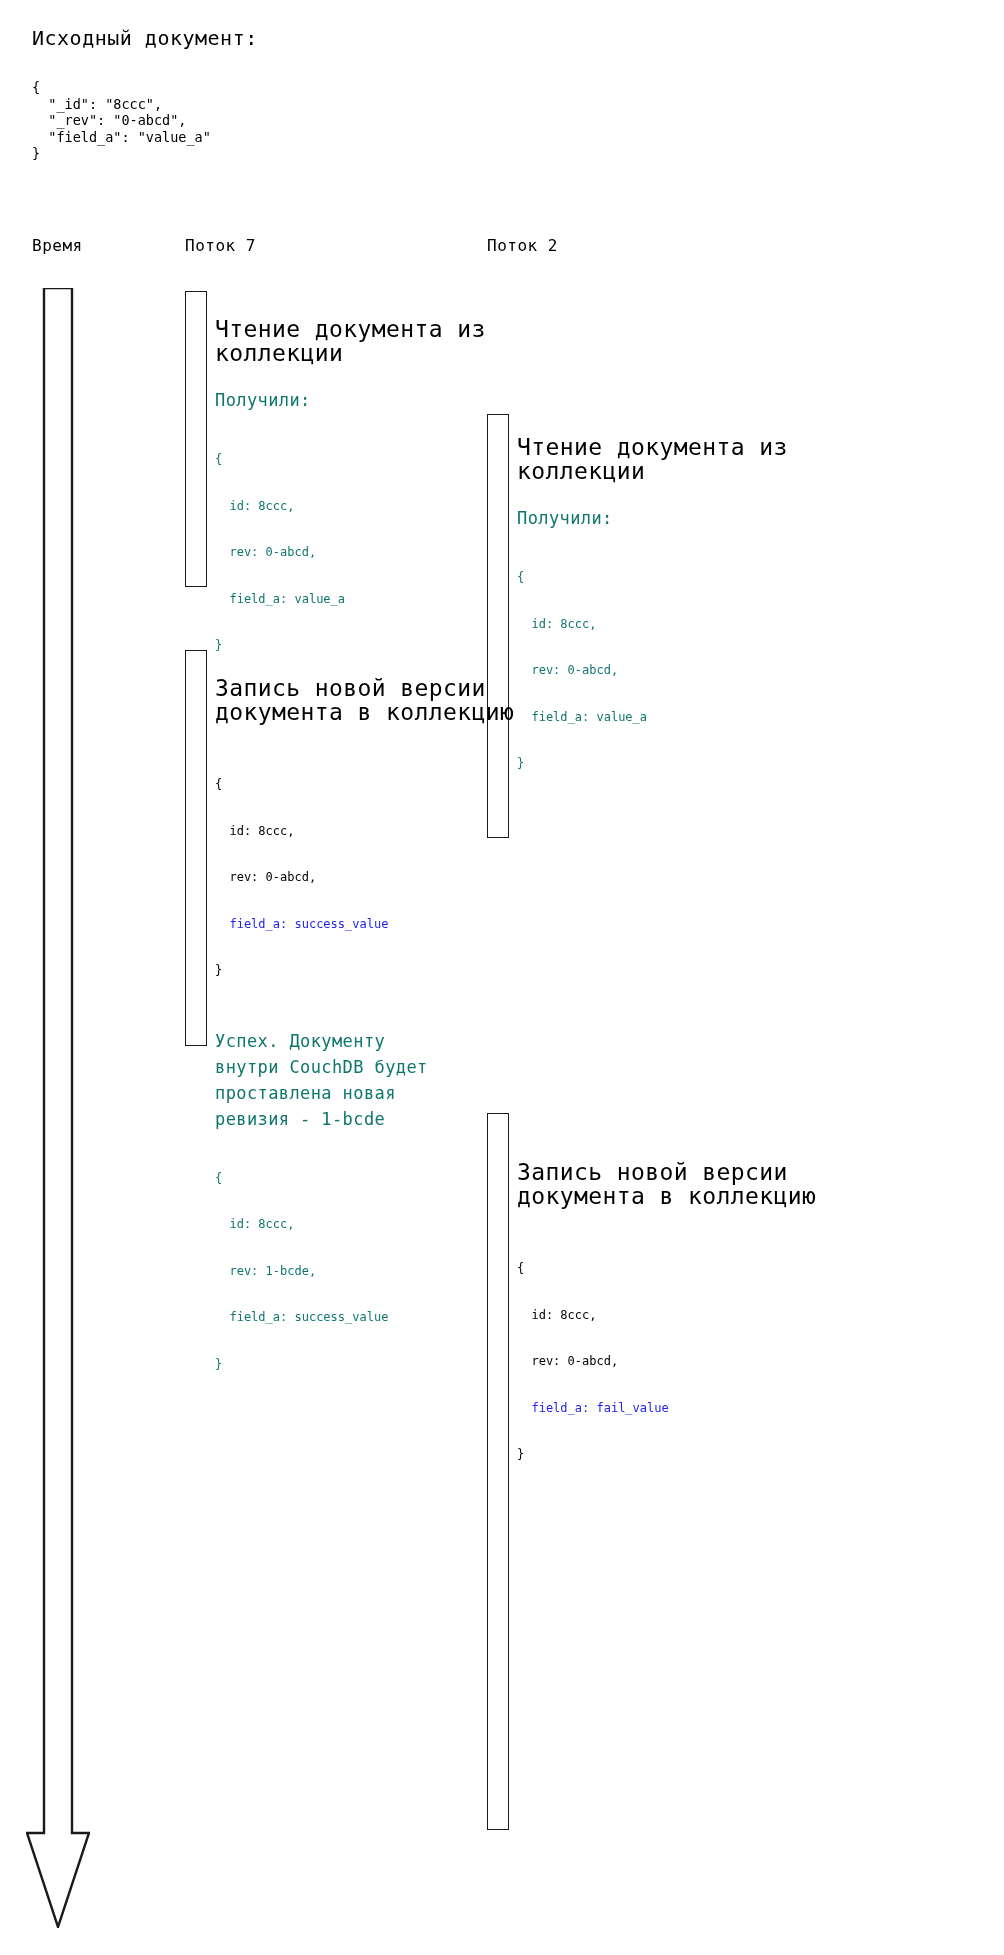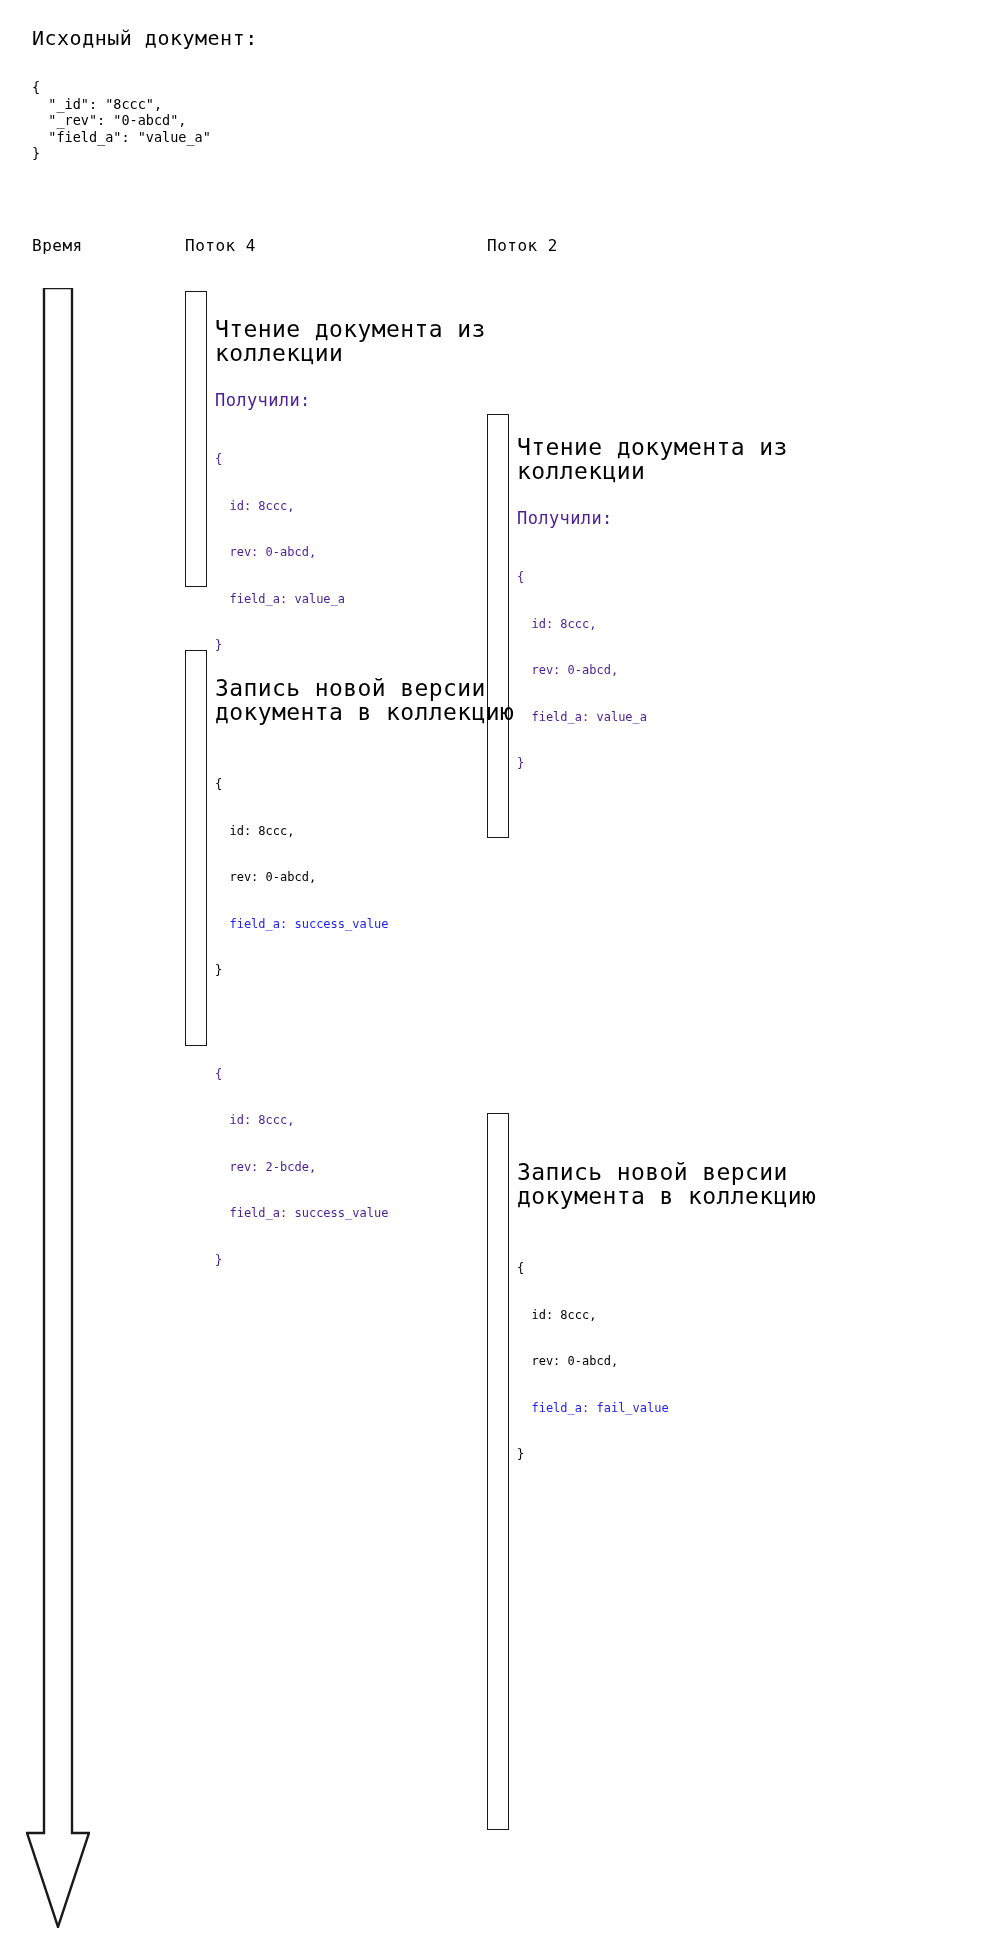--- a/index.html
+++ b/index.html
@@ -84,21 +84,21 @@
     white-space: pre-line;
   }
   .step .code {
     font-size: 12px;
     line-height: 15.5px;
     white-space: pre;
   }
   .code .ln { display: block; }
 
   .c-black { color: #000000; }
-  .c-green { color: #4c1d95; }
+  .c-green { color: #0f766e; }
   .c-blue  { color: #2222ee; }
   .c-red   { color: #ff1111; }
 
   .gap-8  { height: 8px; }
   .gap-18 { height: 18px; }
   .gap-22 { height: 22px; }
 
   
   #step-t1-1 { left: 215px; top: 317px; }
   #step-t1-2 { left: 215px; top: 676px; }
@@ -110,21 +110,21 @@
 
 <div class="abs" id="intro-title">Исходный документ:</div>
 
 <div class="abs" id="intro-code">{
   "_id": "8ccc",
   "_rev": "0-abcd",
   "field_a": "value_a"
 }</div>
 
 <div class="abs col-header" id="hdr-time">Время</div>
-<div class="abs col-header" id="hdr-thread1">Поток 4</div>
+<div class="abs col-header" id="hdr-thread1">Поток 7</div>
 <div class="abs col-header" id="hdr-thread2">Поток 2</div>
 
 <svg class="abs" id="time-arrow" viewBox="0 0 64 1640" preserveAspectRatio="none">
   <path d="M 18 0 L 46 0 L 46 1545 L 63 1545 L 32 1639 L 1 1545 L 18 1545 Z" fill="#ffffff" stroke="#1a1a1a" stroke-width="2.4"></path>
 </svg>
 
 <div class="abs lifebar" id="bar-t1-a"></div>
 <div class="abs lifebar" id="bar-t1-b"></div>
 <div class="abs lifebar" id="bar-t2-a"></div>
 <div class="abs lifebar" id="bar-t2-b"></div>
@@ -149,25 +149,29 @@
 документа в коллекцию</div>
   <div class="gap-22"></div>
   <div class="code">
     <span class="ln c-black">{</span>
     <span class="ln c-black">  id: 8ccc,</span>
     <span class="ln c-black">  rev: 0-abcd,</span>
     <span class="ln c-blue">  field_a: success_value</span>
     <span class="ln c-black">}</span>
   </div>
   <div class="gap-18"></div>
+  <div class="note c-green">Успех. Документу
+внутри CouchDB будет
+проставлена новая
+ревизия - 1-bcde</div>
   <div class="gap-8"></div>
   <div class="code">
     <span class="ln c-green">{</span>
     <span class="ln c-green">  id: 8ccc,</span>
-    <span class="ln c-green">  rev: 2-bcde,</span>
+    <span class="ln c-green">  rev: 1-bcde,</span>
     <span class="ln c-green">  field_a: success_value</span>
     <span class="ln c-green">}</span>
   </div>
 </div>
 
 <div class="abs step" id="step-t2-1">
   <div class="title">Чтение документа из
 коллекции</div>
   <div class="gap-22"></div>
   <div class="note c-green">Получили:</div>

